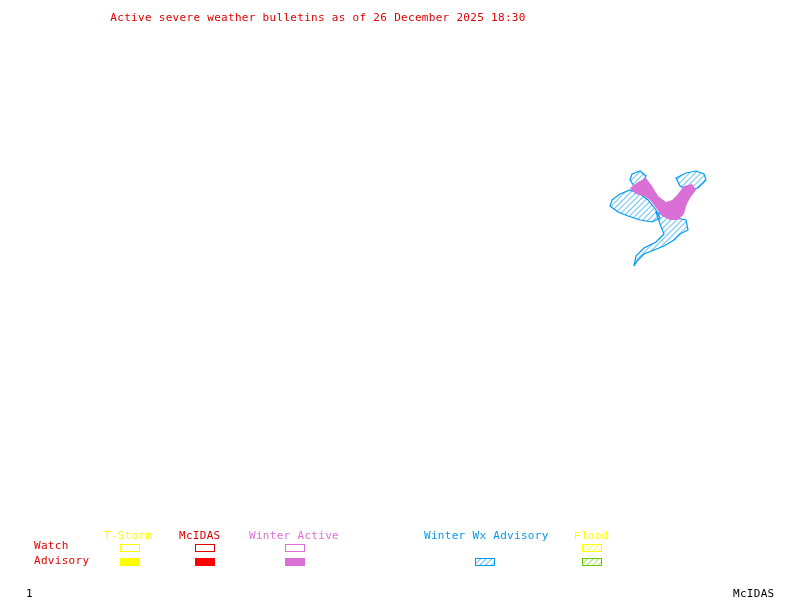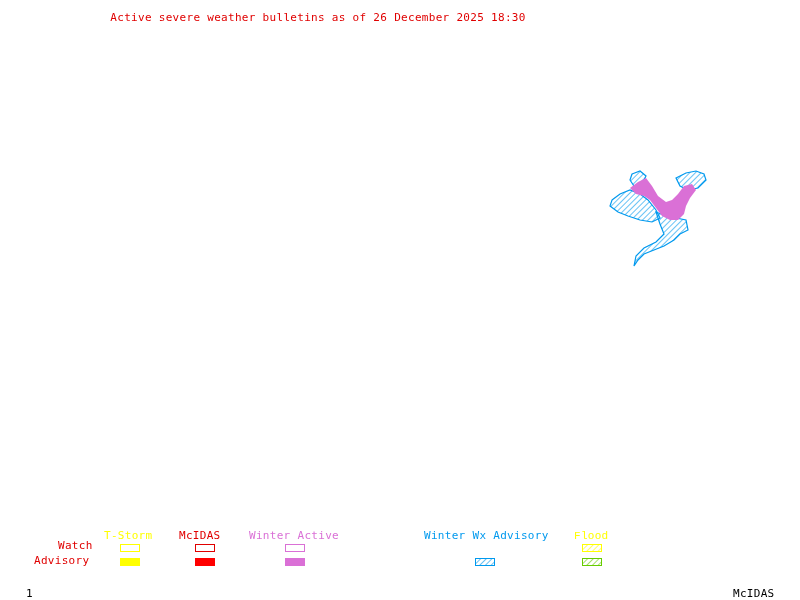--- a/index.html
+++ b/index.html
@@ -43,21 +43,21 @@
 
   <path fill="#da70d6" d="M30 28 L38 22 L46 18 L52 26 L58 36 L66 42 L72 40 L78 34 L84 26 L92 24 L96 30 L90 38 L86 46 L84 54 L78 60 L70 60 L62 56 L56 48 L50 40 L44 36 L36 34 Z"></path>
 </svg>
 
 <div class="txt leg-head" style="left:104px;color:#ffff00;">T-Storm</div>
 <div class="txt leg-head" style="left:179px;color:#e00000;">McIDAS</div>
 <div class="txt leg-head" style="left:249px;color:#da70d6;">Winter Active</div>
 <div class="txt leg-head" style="left:424px;color:#0099ee;">Winter Wx Advisory</div>
 <div class="txt leg-head" style="left:574px;color:#ffff00;font-family:Liberation Mono, monospace;">Flood</div>
 
-<div class="txt leg-row" style="top:540px;margin-left:24px;">Watch</div>
+<div class="txt leg-row" style="top:540px;">Watch</div>
 <div class="txt leg-row" style="top:555px;">Advisory</div>
 
 <div class="box outline" style="left:120px;top:544px;border-color:#ffff00;"></div>
 <div class="box outline" style="left:195px;top:544px;border-color:#e00000;"></div>
 <div class="box outline" style="left:285px;top:544px;border-color:#da70d6;"></div>
 <svg class="box" style="left:582px;top:544px;" width="20" height="8">
   <rect x="0.5" y="0.5" width="19" height="7" fill="url(#hatch-yellow)" stroke="#ffff00" stroke-width="1"></rect>
 </svg>
 
 <div class="box" style="left:120px;top:558px;background:#ffff00;"></div>

